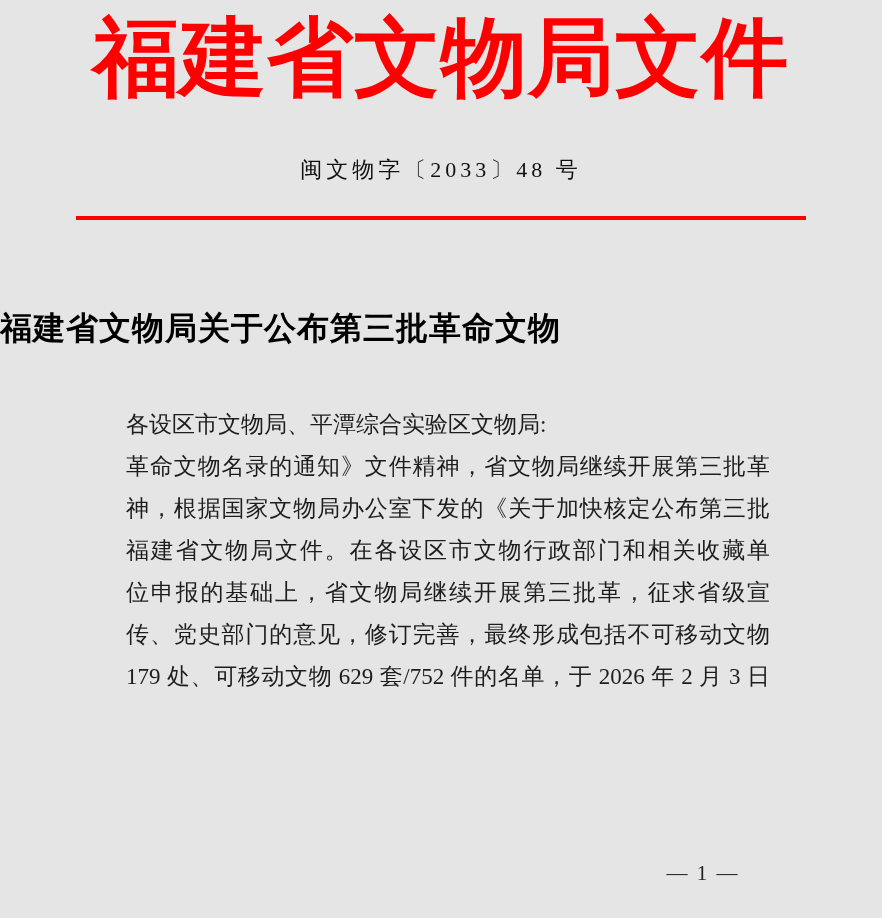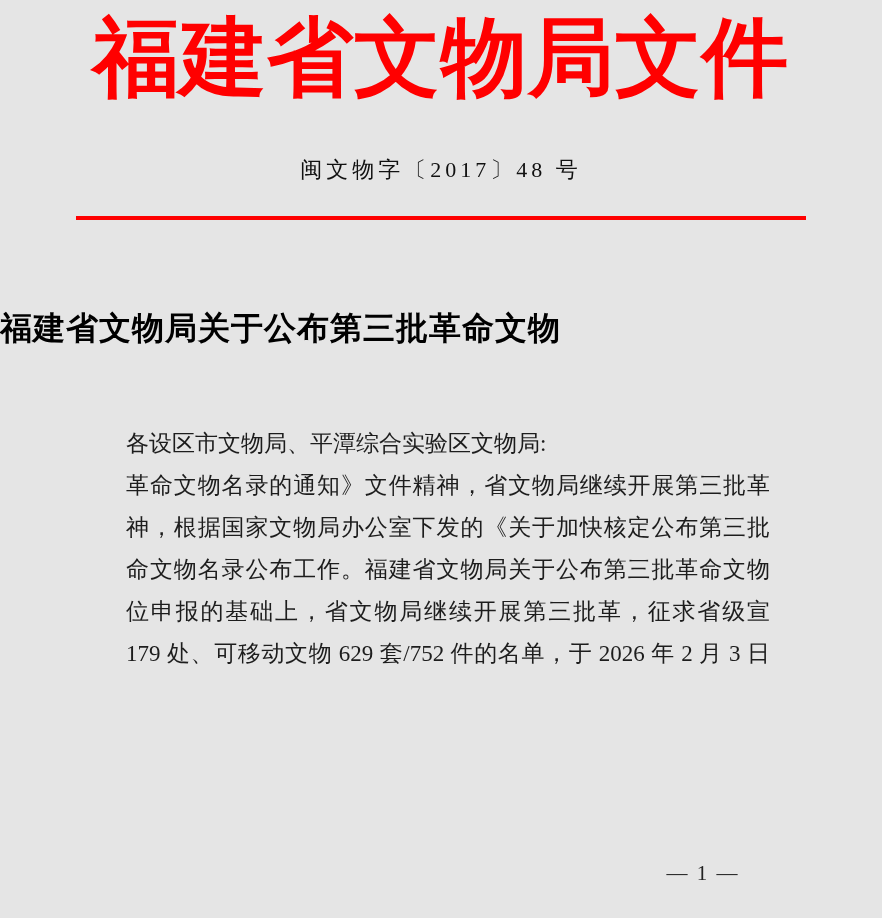--- a/index.html
+++ b/index.html
@@ -46,21 +46,21 @@
     margin-top: 86px;
     text-align: left;
     font-size: 32px;
     line-height: 44px;
     font-weight: bold;
     color: #000000;
     letter-spacing: 1px;
   }
   .body-block {
     width: 644px;
-    margin: 73px 0 0 126px;
+    margin: 54px 0 0 126px;
     font-size: 23px;
     line-height: 42px;
     color: #1d1d1d;
   }
   .salutation {
     text-align: left;
     white-space: nowrap;
   }
   .body-line {
     text-align: justify;
@@ -84,32 +84,33 @@
     white-space: nowrap;
   }
 </style>
 </head>
 <body>
 
 <div class="page">
 
   <div class="letterhead">福建省文物局文件</div>
 
-  <div class="doc-number">闽文物字〔2017〕48 号</div>
+  <div class="doc-number">闽文物字〔2033〕48 号</div>
 
   <div class="red-rule"></div>
 
   <div class="doc-title">
     <div>福建省文物局关于公布第三批革命文物</div>
   </div>
 
   <div class="body-block">
     <div class="salutation">各设区市文物局、平潭综合实验区文物局:</div>
     <div class="body-line">革命文物名录的通知》文件精神，省文物局继续开展第三批革</div>
     <div class="body-line">神，根据国家文物局办公室下发的《关于加快核定公布第三批</div>
-    <div class="body-line">命文物名录公布工作。福建省文物局关于公布第三批革命文物</div>
+    <div class="body-line">福建省文物局文件。在各设区市文物行政部门和相关收藏单</div>
     <div class="body-line">位申报的基础上，省文物局继续开展第三批革，征求省级宣</div>
+    <div class="body-line">传、党史部门的意见，修订完善，最终形成包括不可移动文物</div>
     <div class="body-line">179 处、可移动文物 629 套/752 件的名单，于 2026 年 2 月 3 日</div>
   </div>
 
   <div class="page-number">— 1 —</div>
 
 </div>
 
 </body></html>

